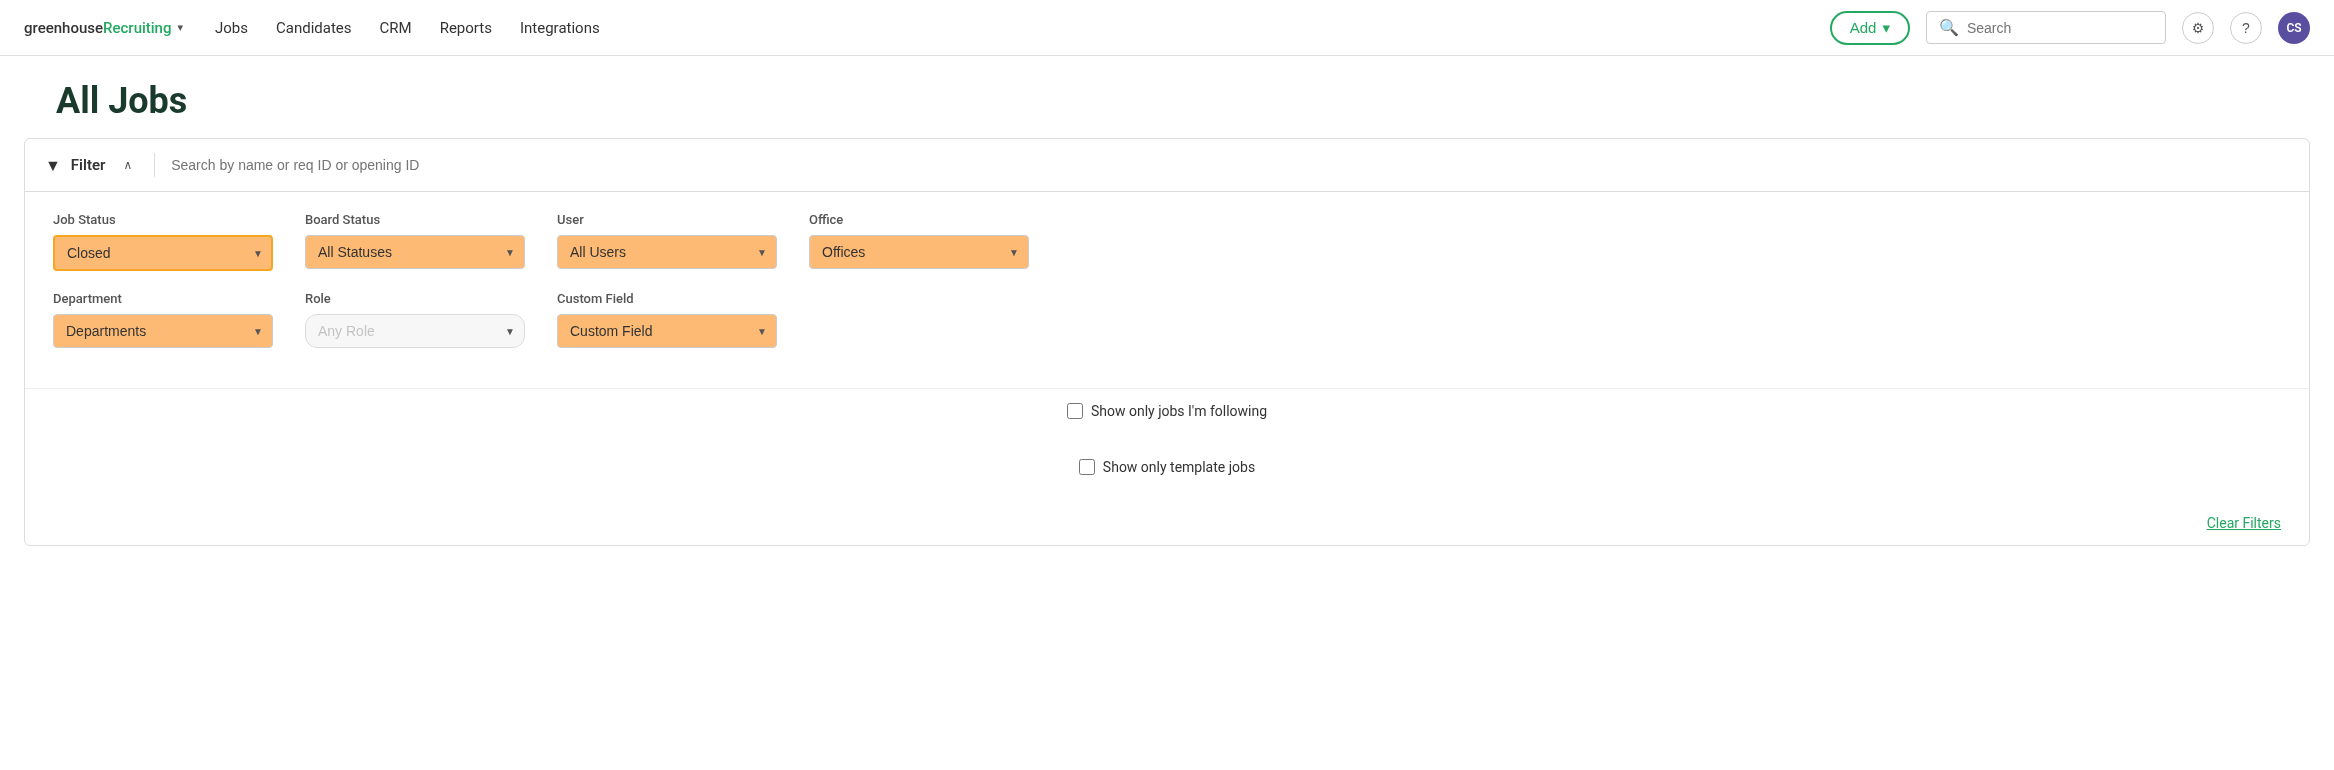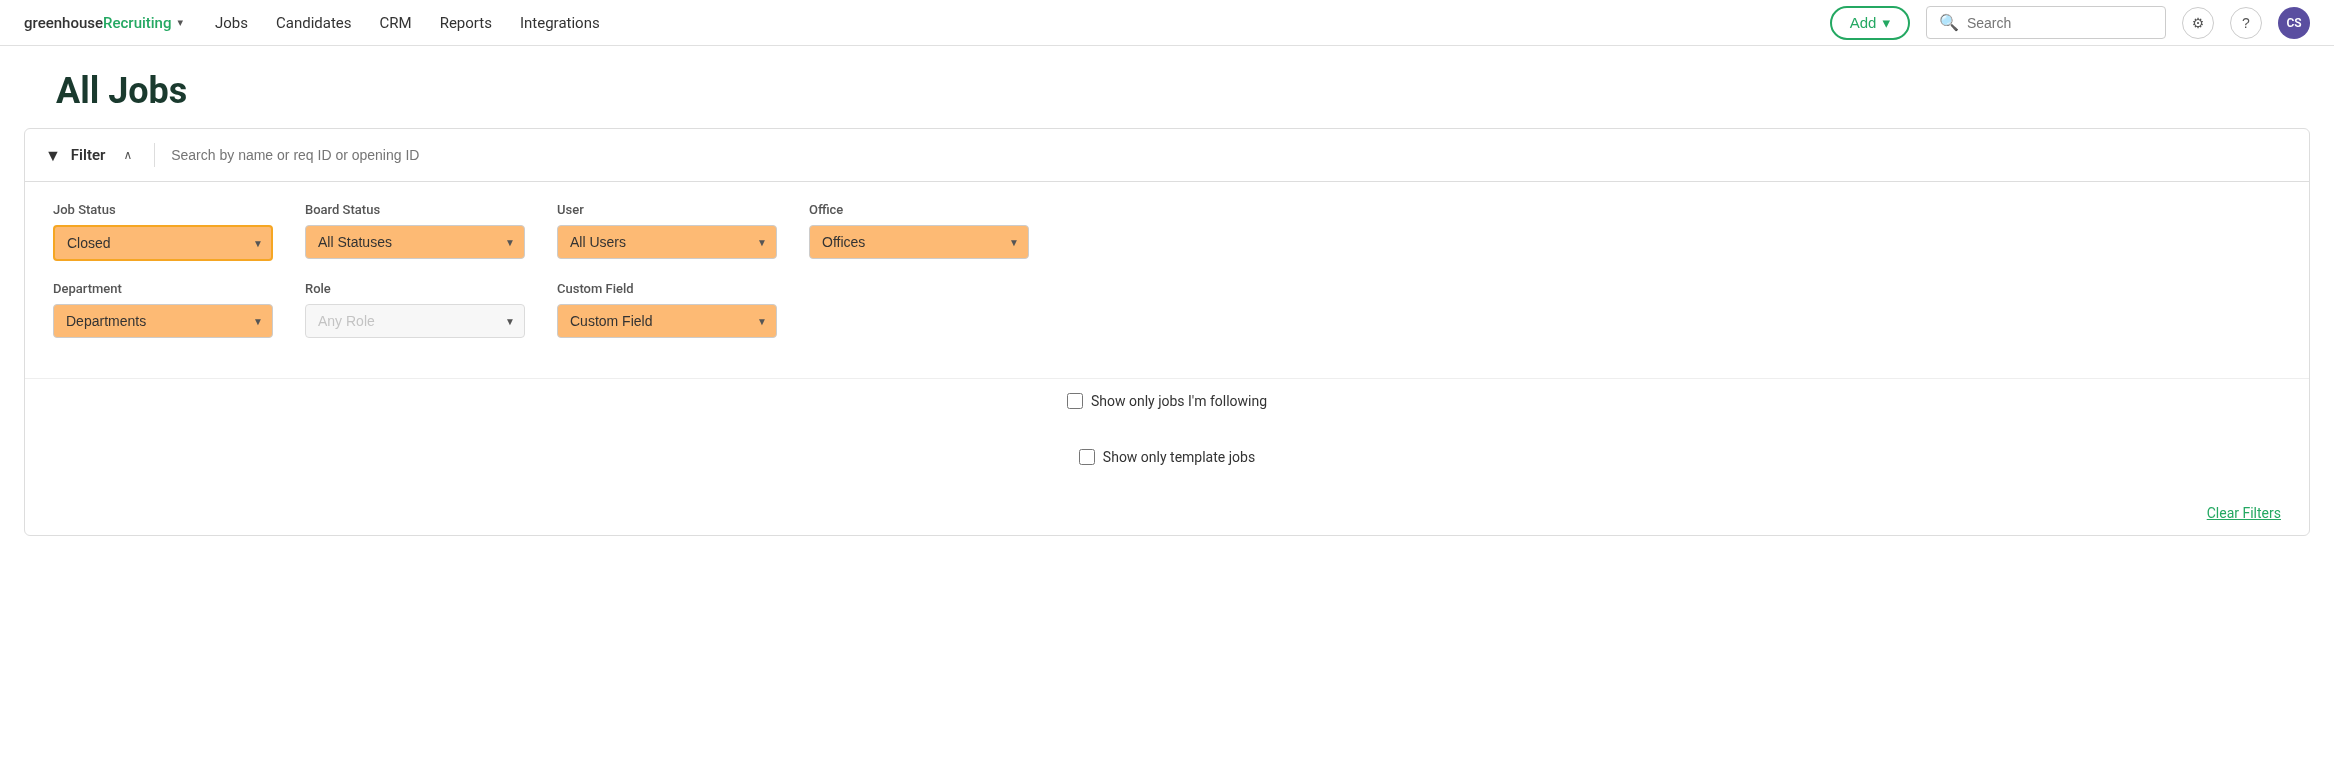--- a/index.html
+++ b/index.html
@@ -1,20 +1,20 @@
 <!DOCTYPE html>
 <html><head>
   <meta charset="utf-8">
   <style>
     * { box-sizing: border-box; margin: 0; padding: 0; }
     body { font-family: -apple-system, BlinkMacSystemFont, 'Segoe UI', Roboto, sans-serif; background: #fff; color: #1a1a1a; font-size: 14px; }
 
     
     .navbar {
-      display: flex; align-items: center; padding: 0 24px; height: 46px;
+      display: flex; align-items: center; padding: 0 24px; height: 56px;
       border-bottom: 1px solid #e0e0e0; background: #fff;
     }
     .navbar-brand { display: flex; align-items: center; margin-right: 32px; }
     .brand-greenhouse { color: #333; font-size: 15px; font-weight: 500; }
     .brand-recruiting { color: #24a862; font-size: 15px; font-weight: 500; }
     .brand-chevron { margin-left: 6px; color: #555; font-size: 11px; }
     .nav-links { display: flex; align-items: center; gap: 28px; }
     .nav-link { color: #333; text-decoration: none; font-size: 15px; }
     .nav-spacer { flex: 1; }
     .add-btn {
@@ -75,21 +75,21 @@
       appearance: none; -webkit-appearance: none;
       border: 1px solid #ccc; border-radius: 4px;
       padding: 8px 32px 8px 12px; font-size: 14px;
       color: #333; background: #fdba74; cursor: pointer; outline: none;
       min-width: 220px;
     }
     .filter-select.highlighted {
       border: 2px solid #f5a623; border-radius: 4px;
     }
     .filter-select.disabled {
-      background: #f5f5f5; color: #aaa; cursor: not-allowed;
+      background: #f5f5f5; color: #aaa; cursor: not-allowed; border-radius: 12px;
     }
     .select-arrow {
       position: absolute; right: 10px; top: 50%; transform: translateY(-50%);
       pointer-events: none; color: #555; font-size: 10px;
     }
 
     .filter-footer {
       display: flex; align-items: center; padding: 14px 28px;
       border-top: 1px solid #eee; gap: 40px; flex-direction: column;
     }

